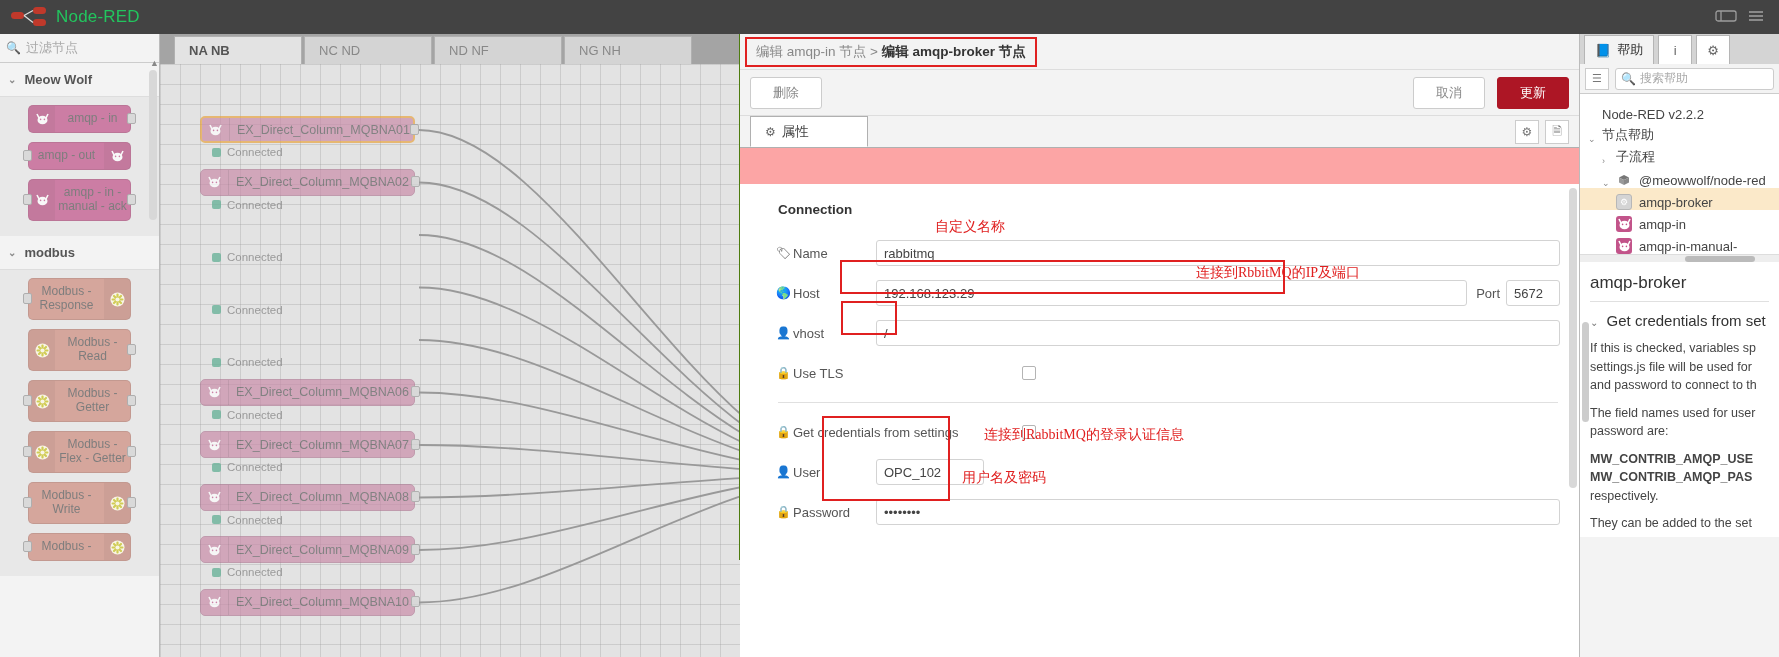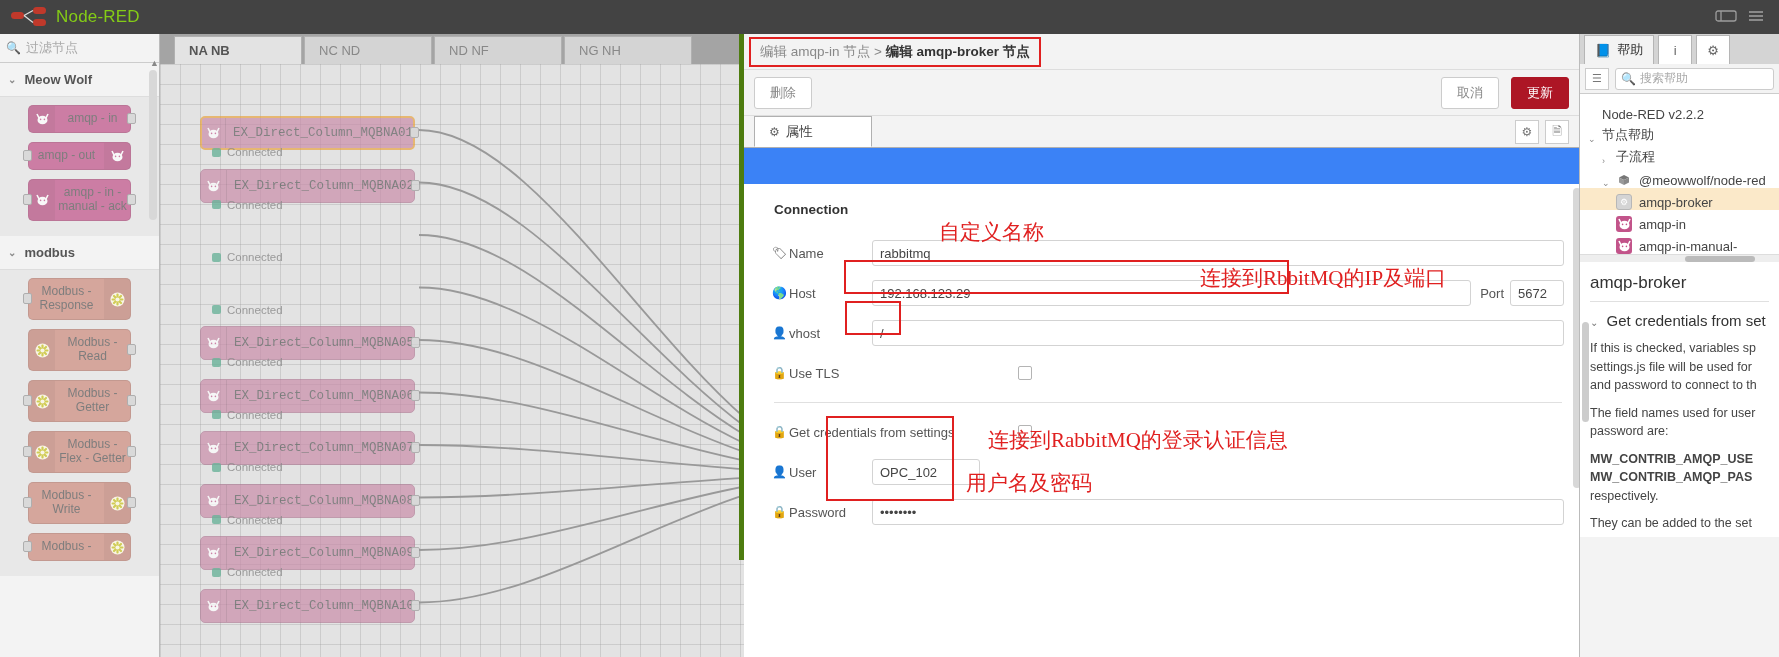--- a/index.html
+++ b/index.html
@@ -10,21 +10,21 @@
     font-size:13px; color:#333;
     background:#f3f3f3; overflow:hidden; position:relative;
   }
 
   
   #header {
     position:absolute; left:0; top:0; width:1779px; height:34px;
     background:#434343; color:#f3f3f3; display:flex; align-items:center;
   }
   #logo { margin-left:10px; width:40px; height:22px; }
-  #brand { font-size:17px; color:#84cc16; margin-left:6px; letter-spacing:.2px; }
+  #brand { font-size:17px; color:#22c55e; margin-left:6px; letter-spacing:.2px; }
   #header-right { margin-left:auto; display:flex; align-items:center; gap:10px; padding-right:10px; }
   .hdr-ico { width:22px; height:16px; opacity:.75; }
 
   
   #palette {
     position:absolute; left:0; top:34px; width:160px; height:623px;
     background:#f3f3f3; border-right:1px solid #bbb;
   }
   #palette-search {
     height:29px; border-bottom:1px solid #ccc; background:#f3f3f3;
@@ -79,23 +79,23 @@
   #canvas {
     position:absolute; left:0; top:30px; width:1419px; height:593px;
     background-color:#e3e3e3; overflow:hidden;
     background-image:
       linear-gradient(to right, rgba(160,160,160,.35) 1px, transparent 1px),
       linear-gradient(to bottom, rgba(160,160,160,.35) 1px, transparent 1px);
     background-size:20px 20px;
   }
   #links { position:absolute; left:0; top:0; width:1419px; height:593px; }
   .fnode {
-    position:absolute; height:34px; width:215px; border-radius:5px;
+    position:absolute; height:27px; width:215px; border-radius:5px;
     background:#c98aa8; border:1px solid #b07a95;
-    display:flex; align-items:center; opacity:.68;font-family:Liberation Mono, monospace;
+    display:flex; align-items:center; opacity:.68;
   }
   .fnode.sel { border:2px solid #e8a33d; }
   .fnode .ic {
     width:28px; align-self:stretch; display:flex; align-items:center; justify-content:center;
     border-right:1px solid rgba(0,0,0,.12); font-size:13px;
   }
   .fnode .nm { flex:1; padding-left:7px; font-size:12.5px; color:#555; white-space:nowrap; }
   .fnode .oport {
     position:absolute; right:-6px; top:50%; margin-top:-6px;
     width:9px; height:11px; background:#d4d4d4; border:1px solid #999; border-radius:2px;
@@ -106,34 +106,34 @@
   .fstat .dot { width:9px; height:9px; border-radius:2px; background:#6bb39a; margin-right:6px; }
   #switchnode {
     position:absolute; left:695px; top:396px; width:40px; height:27px;
     background:#d2a49b; border:1px solid #b98d84; border-radius:5px;
     display:flex; align-items:center; padding-left:5px; font-size:12px; color:#555; opacity:.8;
   }
 
   
   #dialog {
     position:absolute; left:739px; top:34px; width:840px; height:526px;
-    background:#3b82f6; border-left:5px solid #4d7c0f; z-index:20;
+    background:#fca5a5; border-left:1px solid #4d7c0f; z-index:20;
   }
   #bcwrap { height:36px; background:#f3f3f3; border-bottom:1px solid #ddd; display:flex; align-items:center; }
   #breadcrumb {
     margin-left:5px; padding:4px 9px; border:2px solid #e02020;
     font-size:13.5px; color:#888; background:#f3f3f3;
   }
   #breadcrumb b { color:#333; }
   #dlg-toolbar {
     height:46px; background:#f3f3f3; border-bottom:1px solid #ddd;
     display:flex; align-items:center; padding:0 10px;
   }
   .btn {
-    font-size:13px; padding:6px 15px; border-radius:3px; cursor:pointer;
+    font-size:13px; padding:6px 22px; border-radius:3px; cursor:pointer;
     font-family:"Liberation Sans", sans-serif;
   }
   #btn-delete { background:#fff; border:1px solid #ccc; color:#888; }
   #btn-cancel { background:#fff; border:1px solid #ccc; color:#888; margin-left:auto; }
   #btn-update { background:#ad1625; border:1px solid #ad1625; color:#fff; margin-left:12px; }
   #tabrow {
     height:32px; background:#f3f3f3; border-bottom:1px solid #b0b0b0;
     display:flex; align-items:flex-end; padding-left:10px; position:relative;
   }
   #tab-props {
@@ -145,39 +145,39 @@
     position:absolute; right:10px; bottom:3px; display:flex; gap:6px;
   }
   .sq-btn {
     width:24px; height:24px; border:1px solid #ccc; background:#fff;
     display:flex; align-items:center; justify-content:center; font-size:12px; color:#777;
   }
   #form {
     position:absolute; left:0; top:150px; width:840px; height:473px;
     background:#fff; overflow:hidden;
   }
-  #form-inner { padding:14px 20px 0 28px; position:relative; }
+  #form-inner { padding:14px 20px 0 36px; position:relative; }
   #sectitle { font-weight:bold; font-size:13.5px; color:#333; margin:4px 0 16px 2px; }
   .row { display:flex; align-items:center; height:40px; position:relative; }
   .row .lab {
     width:100px; font-size:13px; color:#555; display:flex; align-items:center;
   }
   .row .lab .i { width:17px; font-size:12px; color:#555; }
   .inp {
     height:26px; border:1px solid #d3d3d3; border-radius:3px; background:#fff;
     display:flex; align-items:center; padding:0 7px; font-size:13px; color:#444;
   }
   .inp.grow { flex:1; }
   .chk {
     width:14px; height:14px; border:1px solid #b4b4b4; border-radius:2px; background:#fff;
   }
   .hr { height:1px; background:#e0e0e0; margin:9px 2px; }
   .hilite { position:absolute; border:2px solid #e02020; pointer-events:none; }
   .ann {
-    position:absolute; color:#e02020; font-size:21px;
+    position:absolute; color:#e02020; font-size:14px;
     font-family:"Liberation Serif", serif; white-space:nowrap;text-align:right;
   }
   #form-scroll {
     position:absolute; right:3px; top:4px; width:8px; height:300px;
     background:#d8d8d8; border-radius:4px;
   }
 
   
   #side {
     position:absolute; left:1579px; top:34px; width:200px; height:623px;
@@ -478,32 +478,20 @@
         <span>Connected</span>
       </div>
       <div class="fstat" style="left: 52px; top: 187px;">
         <span class="dot"></span>
         <span>Connected</span>
       </div>
       <div class="fstat" style="left: 52px; top: 239.5px;">
         <span class="dot"></span>
         <span>Connected</span>
       </div>
-      <div class="fnode" style="left: 40px; top: 262px;">
-        <span class="ic">
-          <svg width="13" height="12" viewBox="0 0 13 12">
-            <path d="M1 1 L3 5 M12 1 L10 5" stroke="#fff" stroke-width="1.6" fill="none"></path>
-            <ellipse cx="6.5" cy="7" rx="5" ry="4.3" fill="#fff"></ellipse>
-            <circle cx="4.6" cy="6.4" r=".8" fill="#c2548a"></circle>
-            <circle cx="8.4" cy="6.4" r=".8" fill="#c2548a"></circle>
-          </svg>
-        </span>
-        <span class="nm">EX_Direct_Column_MQBNA05</span>
-        <span class="oport"></span>
-      </div>
       <div class="fstat" style="left: 52px; top: 292px;">
         <span class="dot"></span>
         <span>Connected</span>
       </div>
       <div class="fnode" style="left: 40px; top: 314.5px;">
         <span class="ic">
           <svg width="13" height="12" viewBox="0 0 13 12">
             <path d="M1 1 L3 5 M12 1 L10 5" stroke="#fff" stroke-width="1.6" fill="none"></path>
             <ellipse cx="6.5" cy="7" rx="5" ry="4.3" fill="#fff"></ellipse>
             <circle cx="4.6" cy="6.4" r=".8" fill="#c2548a"></circle>

